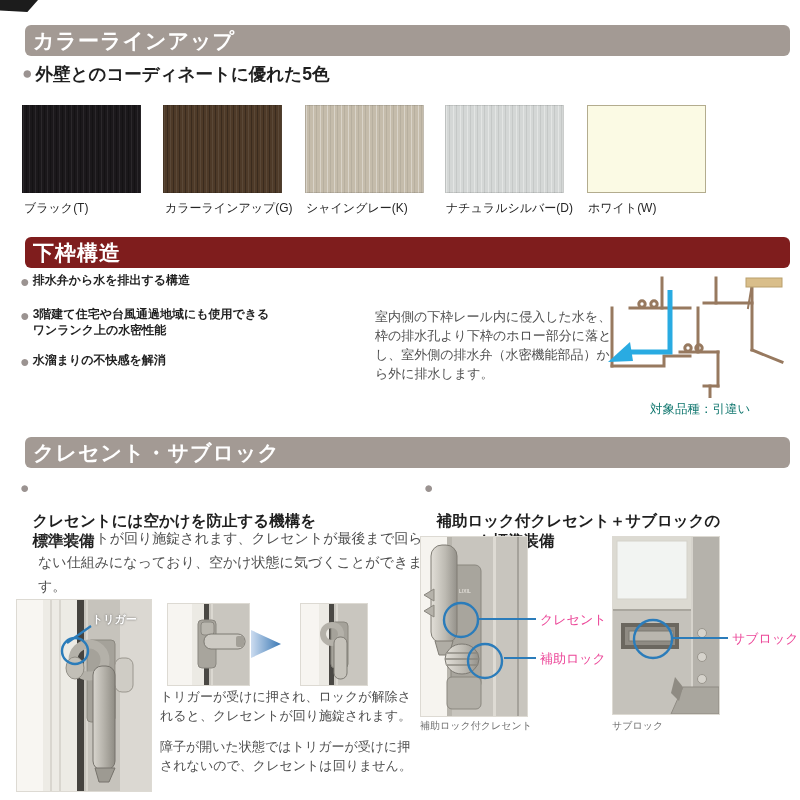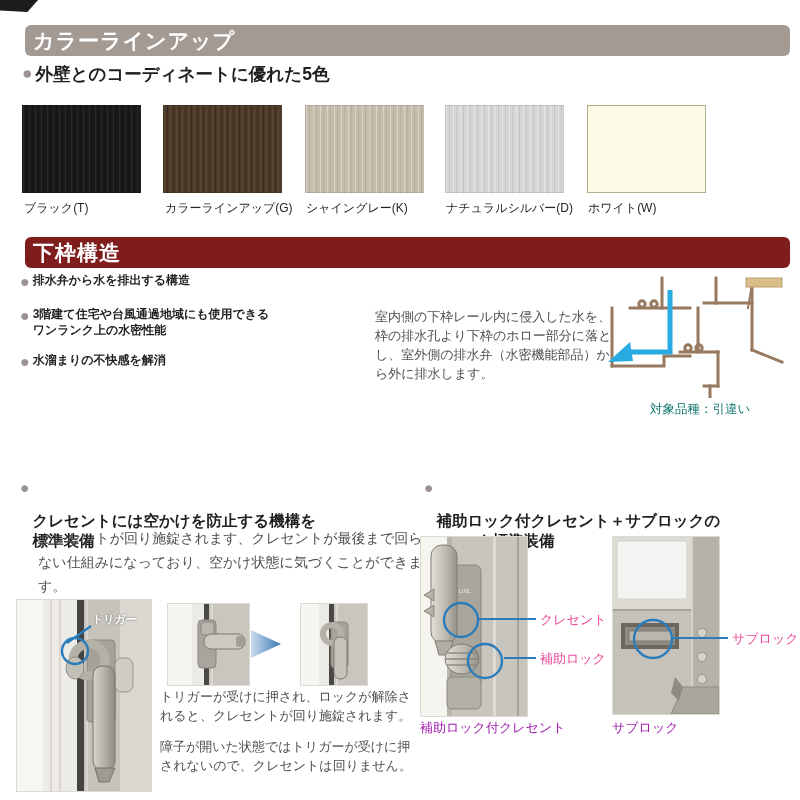--- a/index.html
+++ b/index.html
@@ -19,21 +19,21 @@
   .b16 .bullet-text{font-size:12px;}
   .b15 .bullet-dot{font-size:15.5px;}
   .b15 .bullet-text{font-size:15.5px;margin-top:32px;}
   .para{color:#4f4f4f;line-height:1.46;}
   
   .swatch{width:119px;height:88px;box-sizing:border-box;border:1px solid rgba(0,0,0,0.10);}
   .swatch-grain-dark{background-image:repeating-linear-gradient(90deg,rgba(255,255,255,0.07) 0 1px,transparent 1px 3px,rgba(0,0,0,0.25) 3px 4px,transparent 4px 6px);}
   .swatch-grain-light{background-image:repeating-linear-gradient(90deg,rgba(255,255,255,0.35) 0 1px,transparent 1px 3px,rgba(0,0,0,0.07) 3px 4px,transparent 4px 7px);}
   .swatch-white{border:1px solid #b3ac8e;}
   .swatch-label{font-size:12px;color:#262626;white-space:nowrap;text-align:center;}
-  .photo-caption{font-size:13px;color:#a21caf;white-space:nowrap;}
+  .photo-caption{font-size:10px;color:#737373;white-space:nowrap;}
   .callout-label{font-size:13px;color:#ec4899;white-space:nowrap;}
   .callout-line{height:2px;background:#2b7cba;}
   .trigger-label{font-size:11px;font-weight:bold;color:#ffffff;text-shadow:0 0 2px rgba(60,60,60,0.8);white-space:nowrap;}
   .photo{border:1px solid #dddad3;box-sizing:content-box;}
   .corner-mark{left:0;top:0;width:38px;height:12px;background:#1c1c1c;
                clip-path:polygon(0 0,100% 0,72% 100%,0 88%);}
 </style>
 </head>
 <body>
 
@@ -104,20 +104,23 @@
       <path d="M152,14 l-4,24" stroke-dasharray="2,2" stroke-width="2"></path>
     </g>
     <rect x="146" y="8" width="36" height="9" fill="#d9be8a" stroke="#b99f6d" stroke-width="1"></rect>
     <g>
       <polyline points="70,20 70,82 28,82" stroke="#29abe2" stroke-width="5" fill="none"></polyline>
       <polygon points="30,72 33,91 8,92" fill="#29abe2"></polygon>
     </g>
   </svg>
   <div class="abs para" style="left:650px;top:400px;font-size:12.5px;color:#0f766e;">対象品種：引違い</div>
 
+  <div class="abs section-bar" style="top: 437px; background: rgb(163, 154, 148);">
+    <span>クレセント・サブロック</span>
+  </div>
 
   <div class="abs bullet-row b15" style="left:20px;top:479px;">
     <span class="bullet-dot">●</span>
     <span class="bullet-text">クレセントには空かけを防止する機構を
 標準装備</span>
   </div>
   <div class="abs para" style="left:38px;top:526px;width:385px;font-size:14px;line-height:24px;">クレセントが回り施錠されます、クレセントが最後まで回らない仕組みになっており、空かけ状態に気づくことができます。</div>
 
   <div class="abs bullet-row b15" style="left:424px;top:479px;">
     <span class="bullet-dot">●</span>

